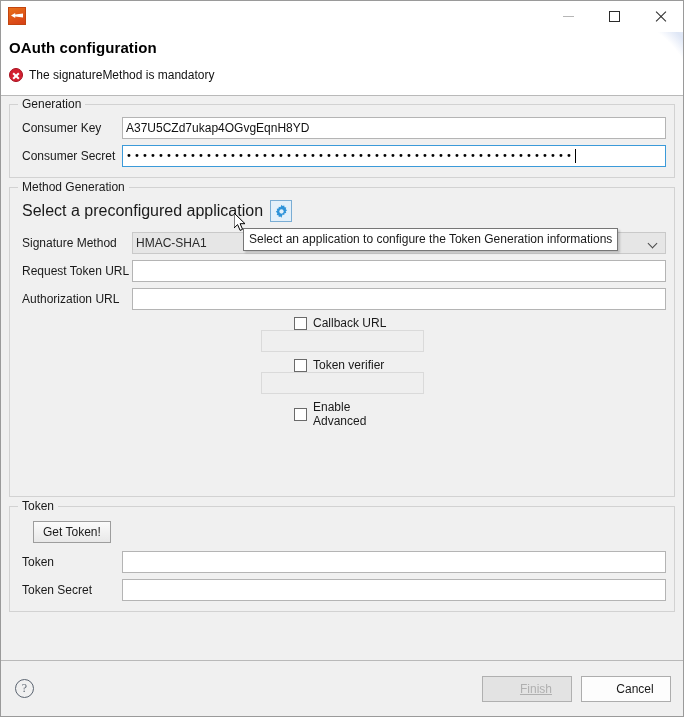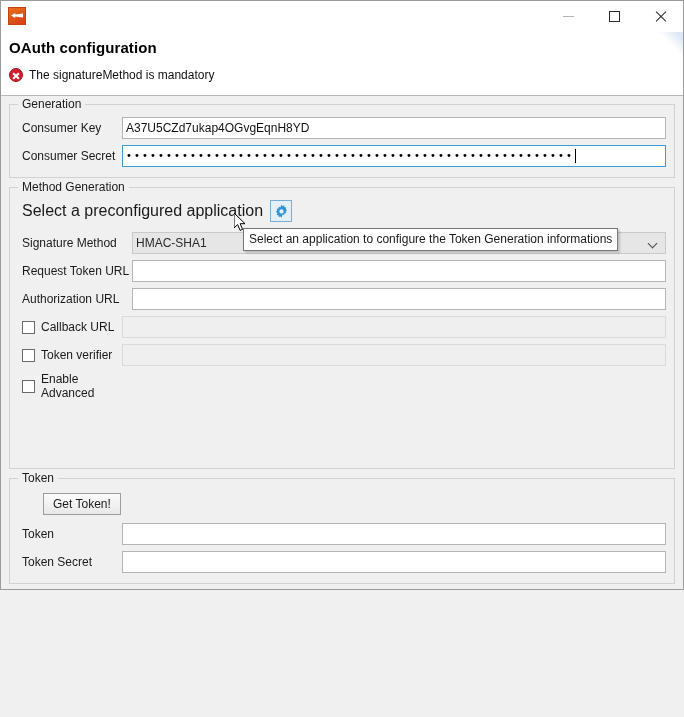--- a/index.html
+++ b/index.html
@@ -13,21 +13,21 @@
     font-family: "Liberation Sans", sans-serif;
     font-size: 12px;
     color: #000;
     background: #f0f0f0;
     -webkit-font-smoothing: antialiased;
   }
 
   .window {
     position: relative;
     width: 684px;
-    height: 590px;
+    height: 717px;
     box-sizing: border-box;
     border: 1px solid #9a9a9a;
     background: #f0f0f0;
     display: flex;
     flex-direction: column;
     overflow: hidden;
   }
 
   
   .titlebar {
@@ -337,20 +337,21 @@
     color: #1a1a1a;
     white-space: nowrap;
     z-index: 35;
   }
 
   
   .check-row {
     display: flex;
     align-items: center;
     margin-bottom: 6px;
+    flex-direction: column;
   }
   .check-left {
     width: 104px;
     flex: 0 0 auto;
     display: flex;
     align-items: center;
     padding-left: 4px;
     box-sizing: border-box;
   }
   .checkbox {
@@ -370,21 +371,21 @@
   .btn {
     font-family: "Liberation Sans", sans-serif;
     font-size: 12px;
     padding: 3px 9px;
     border: 1px solid #9d9d9d;
     background: linear-gradient(#fbfbfb, #e8e8e8);
     color: #1a1a1a;
     box-sizing: border-box;
     border-radius: 0;
   }
-  .get-token-wrap { margin: 2px 0 8px 12px; padding-left: 13px; }
+  .get-token-wrap { margin: 2px 0 8px 2px; padding-left: 13px; }
 
   
   .footer {
     flex: 0 0 auto;
     height: 56px;
     border-top: 1px solid #b9b9b9;
     background: #f0f0f0;
     display: flex;
     align-items: center;
     padding: 0 12px;

